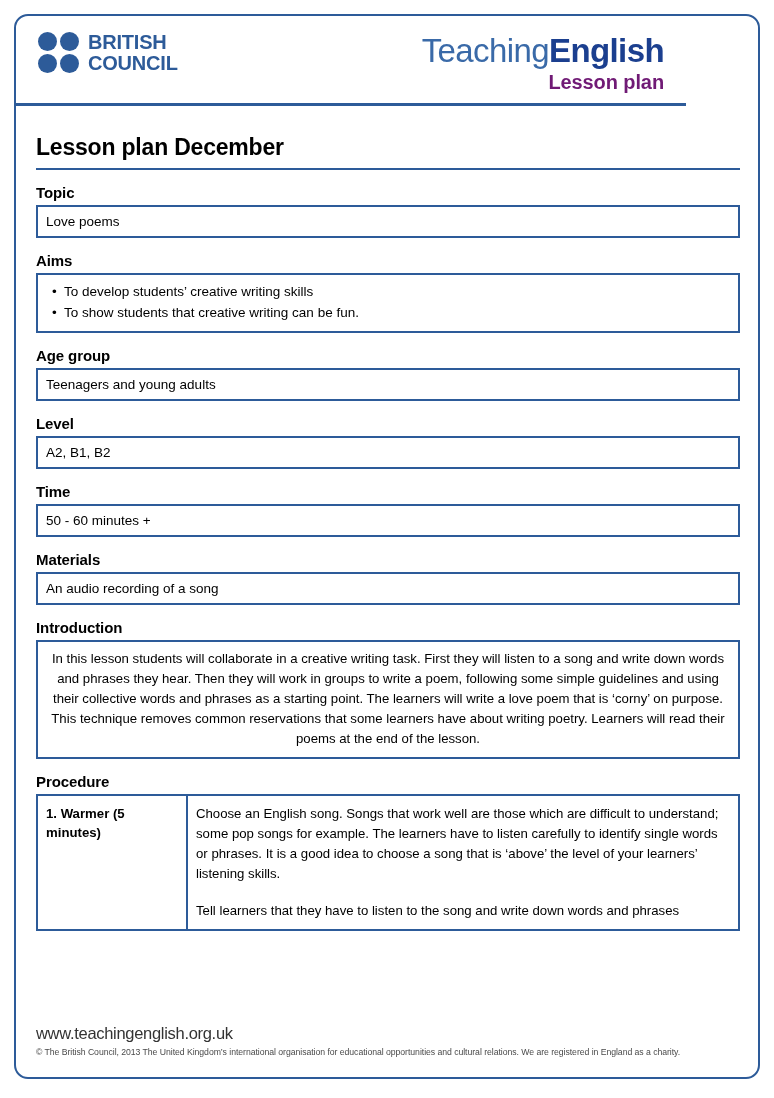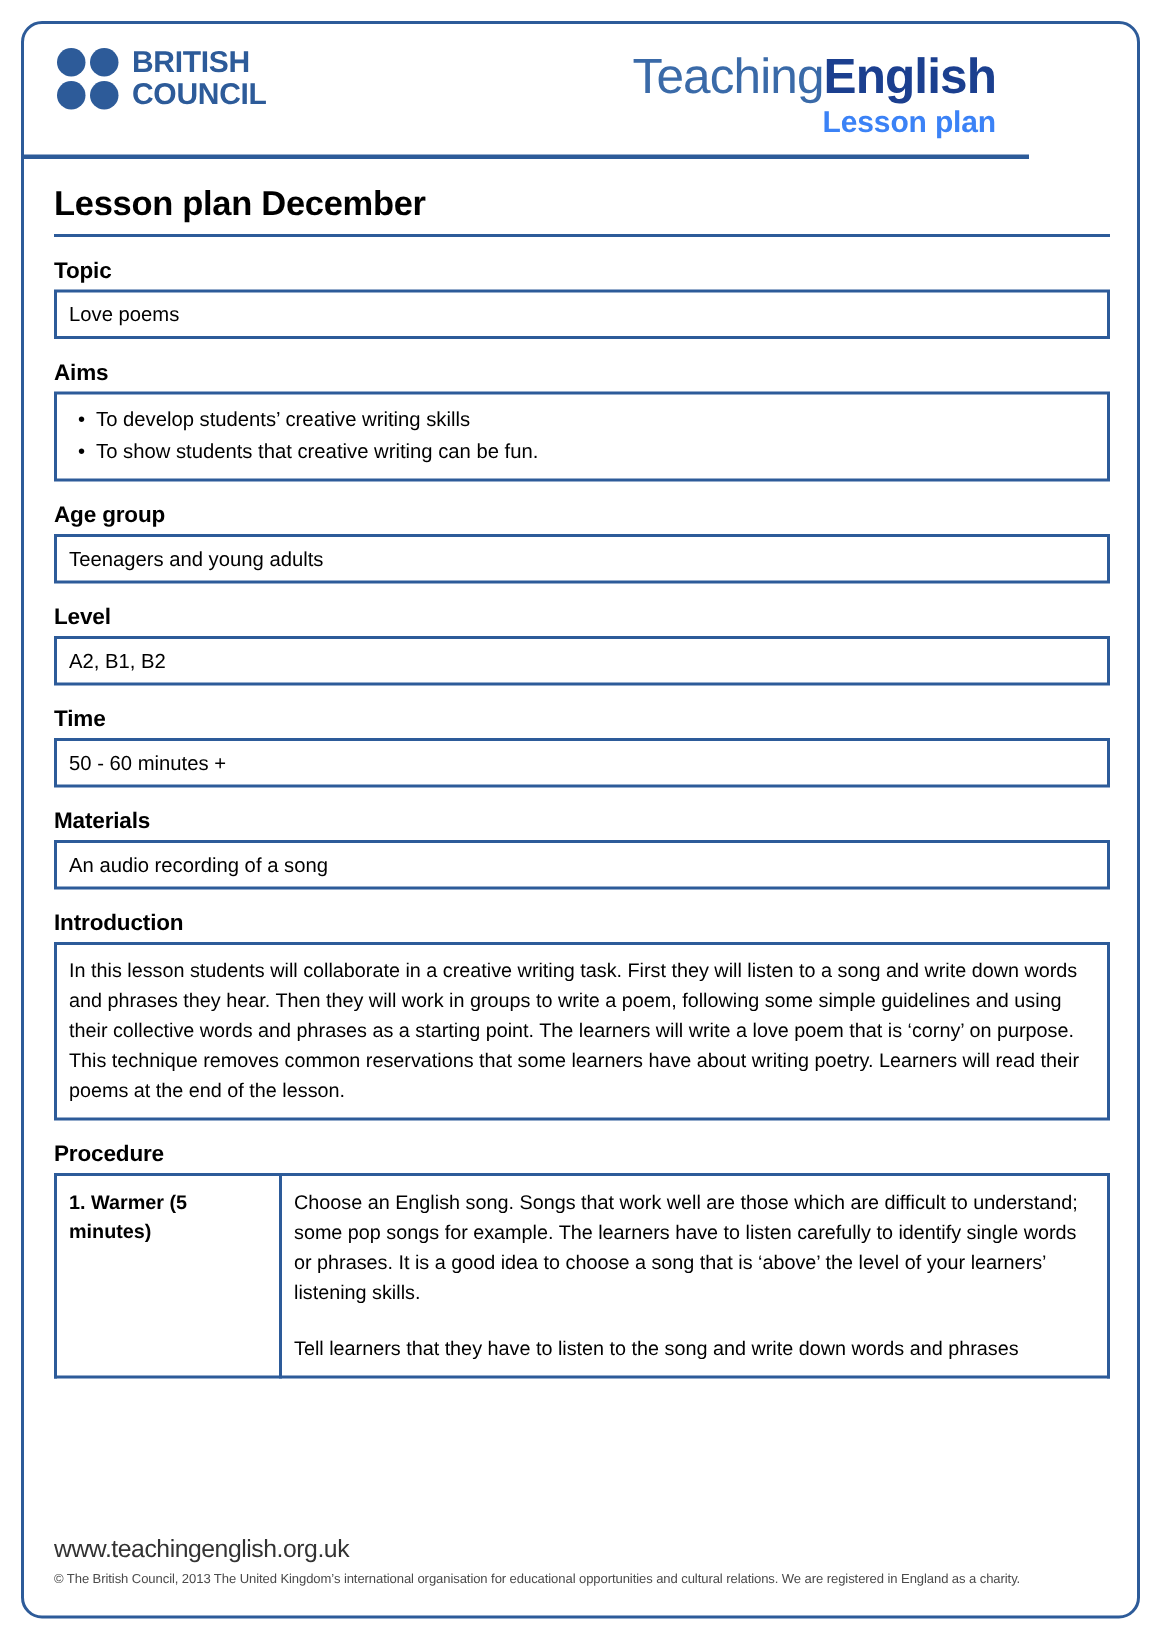--- a/index.html
+++ b/index.html
@@ -88,34 +88,34 @@
     line-height: 34px;
     color: #2d5b99;
     letter-spacing: -0.6px;
     white-space: nowrap;
   }
   .te-title .light { font-weight: normal; color: #3a6aa8; }
   .te-title .bold  { font-weight: bold;   color: #1b3f8f; }
   .te-sub {
     font-size: 20px;
     font-weight: bold;
-    color: #3b82f6;
+    color: #701a75;
     margin-top: 3px;
     letter-spacing: -0.1px;
   }
 
   
   .body-area {
     position: absolute;
     left: 14px;
     top: 106px;
     width: 746px;
     height: 973px;
     box-sizing: border-box;
-    padding: 4px 20px 0 22px;
+    padding: 16px 20px 0 22px;
   }
 
   .doc-title {
     font-size: 23px;
     font-weight: bold;
     color: #000;
     margin: 12px 0 0 0;
     padding-bottom: 7px;
     border-bottom: 2px solid #2d5b99;
     letter-spacing: -0.2px;
@@ -154,21 +154,21 @@
     content: "•";
     position: absolute;
     left: -12px;
     top: 0;
   }
 
   .intro-box p {
     margin: 0;
     font-size: 13.2px;
     line-height: 20px;
-    text-align: left;
+    text-align: center;
   }
 
   
   .proc-table {
     border-collapse: collapse;
     width: 100%;
     table-layout: fixed;
   }
   .proc-table td {
     border: 2px solid #2d5b99;

